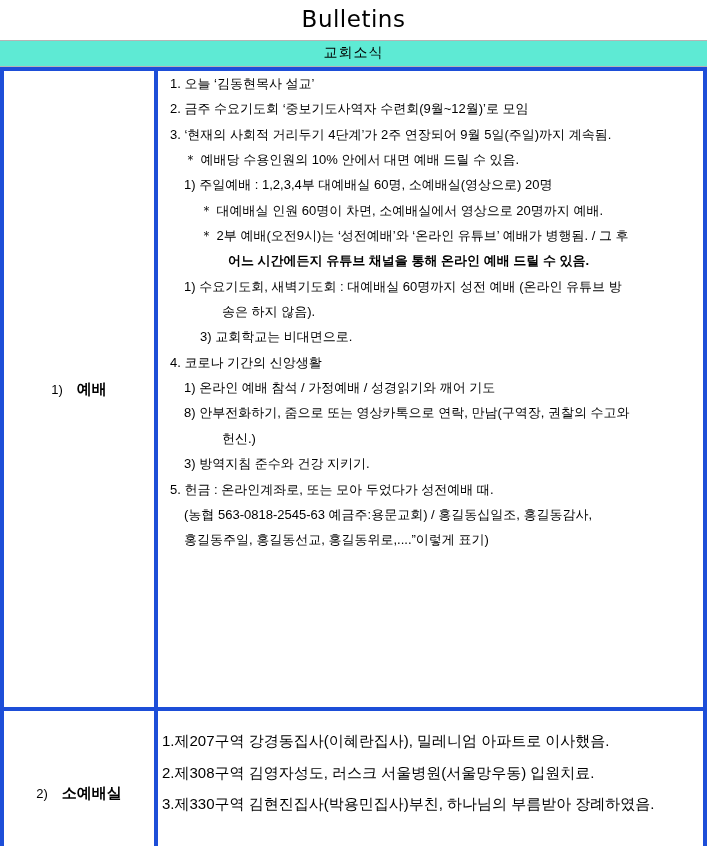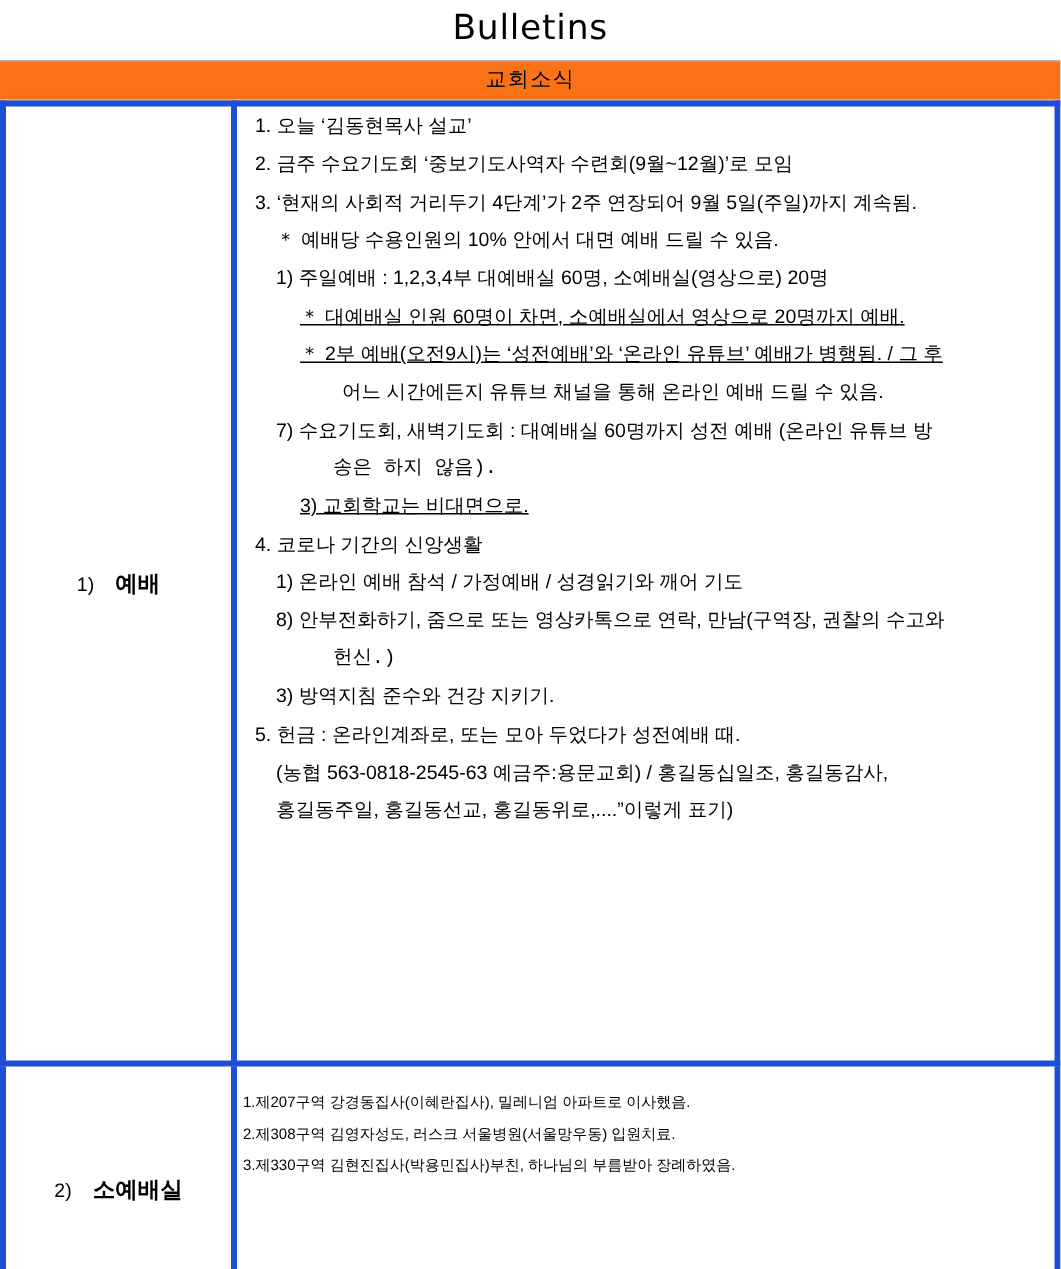--- a/index.html
+++ b/index.html
@@ -22,21 +22,21 @@
   }
   .doc-title {
     text-align: center;
     font-size: 23px;
     font-weight: 400;
     letter-spacing: 0.5px;
     padding: 6px 0 8px 0;
     font-family: "DejaVu Sans", sans-serif;
   }
   .subtitle-bar {
-    background: #f97316;
+    background: #5eead4;
     border-top: 1px solid #b5b5b5;
     border-bottom: 1px solid #b5b5b5;
     text-align: center;
     font-size: 14px;
     padding: 3px 0 4px 0;
     letter-spacing: 1px;
   }
   table.main {
     border-collapse: collapse;
     width: 707px;
@@ -66,25 +66,25 @@
     line-height: 1.95;
   }
   .row-worship td.content-cell { height: 636px; vertical-align: top; }
   .row-news td.content-cell { height: 150px; vertical-align: top; padding-top: 14px; }
   .line {
     white-space: nowrap;
     font-size: 13px;
   }
   .ind0 { padding-left: 12px; }
   .ind1 { padding-left: 26px; }
-  .ind2 { padding-left: 42px; text-decoration: underline; }
-  .ind-cont2 { padding-left: 70px; }
-  .ind-cont3 { padding-left: 64px; font-family: Liberation Mono, monospace; }
+  .ind2 { padding-left: 42px; }
+  .ind-cont2 { padding-left: 70px; font-weight: bold; }
+  .ind-cont3 { padding-left: 64px; }
   .news-line {
-    font-size: 10px;
+    font-size: 15px;
     padding-left: 4px;
     line-height: 2.1;
     white-space: nowrap;
   }
   .label-wrap {
     display: flex;
     align-items: center;
     justify-content: center;
     gap: 6px;
   }
@@ -109,21 +109,21 @@
       </td>
       <td class="content-cell">
         <div class="line ind0">1.  오늘 ‘김동현목사 설교’</div>
         <div class="line ind0">2.  금주 수요기도회 ‘중보기도사역자 수련회(9월~12월)’로 모임</div>
         <div class="line ind0">3.  ‘현재의 사회적 거리두기 4단계’가 2주 연장되어 9월 5일(주일)까지 계속됨.</div>
         <div class="line ind1">＊ 예배당 수용인원의 10% 안에서 대면 예배 드릴 수 있음.</div>
         <div class="line ind1">1)  주일예배 : 1,2,3,4부 대예배실 60명, 소예배실(영상으로) 20명</div>
         <div class="line ind2">＊ 대예배실 인원 60명이 차면,  소예배실에서 영상으로 20명까지 예배.</div>
         <div class="line ind2">＊ 2부 예배(오전9시)는 ‘성전예배’와 ‘온라인 유튜브’ 예배가 병행됨. / 그 후</div>
         <div class="line ind-cont2">어느 시간에든지  유튜브 채널을 통해 온라인 예배 드릴 수 있음.</div>
-        <div class="line ind1">7)  수요기도회,  새벽기도회 : 대예배실 60명까지 성전 예배 (온라인 유튜브 방</div>
+        <div class="line ind1">1)  수요기도회,  새벽기도회 : 대예배실 60명까지 성전 예배 (온라인 유튜브 방</div>
         <div class="line ind-cont3">송은 하지 않음).</div>
         <div class="line ind2">3)  교회학교는 비대면으로.</div>
         <div class="line ind0">4.  코로나 기간의 신앙생활</div>
         <div class="line ind1">1)  온라인 예배 참석 / 가정예배 / 성경읽기와 깨어 기도</div>
         <div class="line ind1">8)  안부전화하기,  줌으로 또는 영상카톡으로 연락,  만남(구역장,  권찰의 수고와</div>
         <div class="line ind-cont3">헌신.)</div>
         <div class="line ind1">3)  방역지침 준수와 건강 지키기.</div>
         <div class="line ind0">5.  헌금 :  온라인계좌로,  또는 모아 두었다가 성전예배 때.</div>
         <div class="line ind1">(농협 563-0818-2545-63 예금주:용문교회) / 홍길동십일조,  홍길동감사,</div>
         <div class="line ind1">홍길동주일,  홍길동선교,  홍길동위로,....”이렇게 표기)</div>

